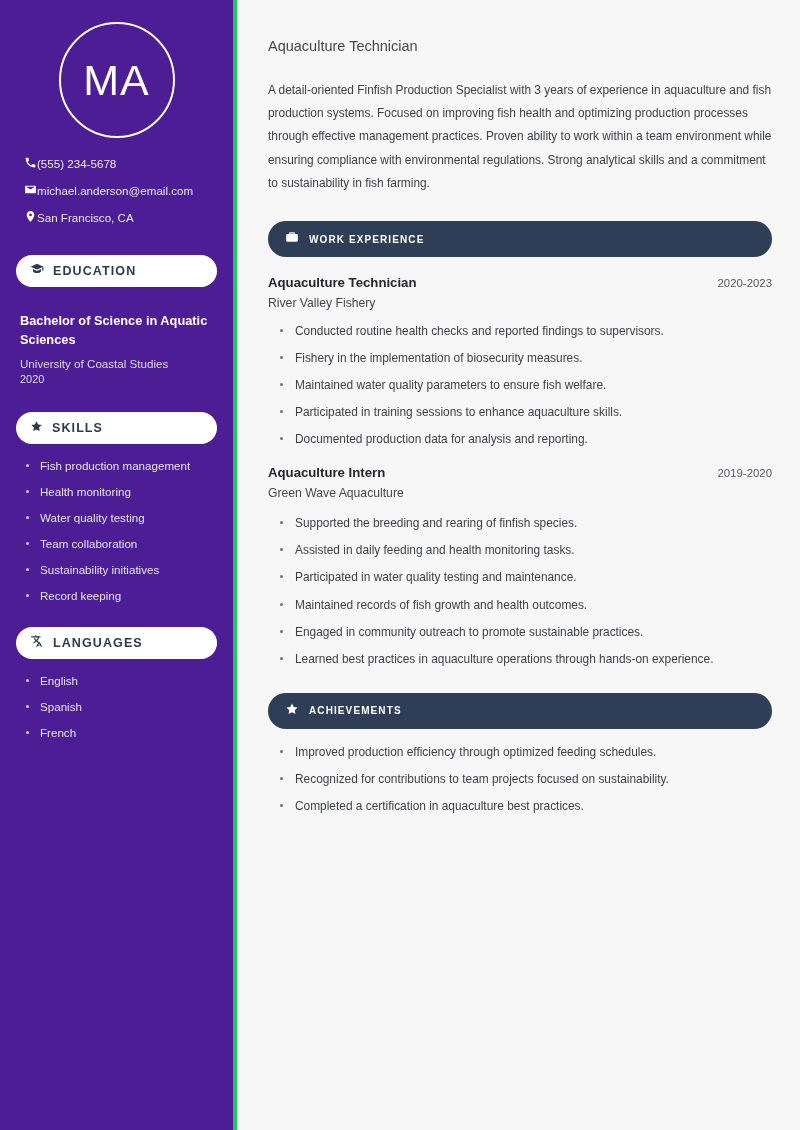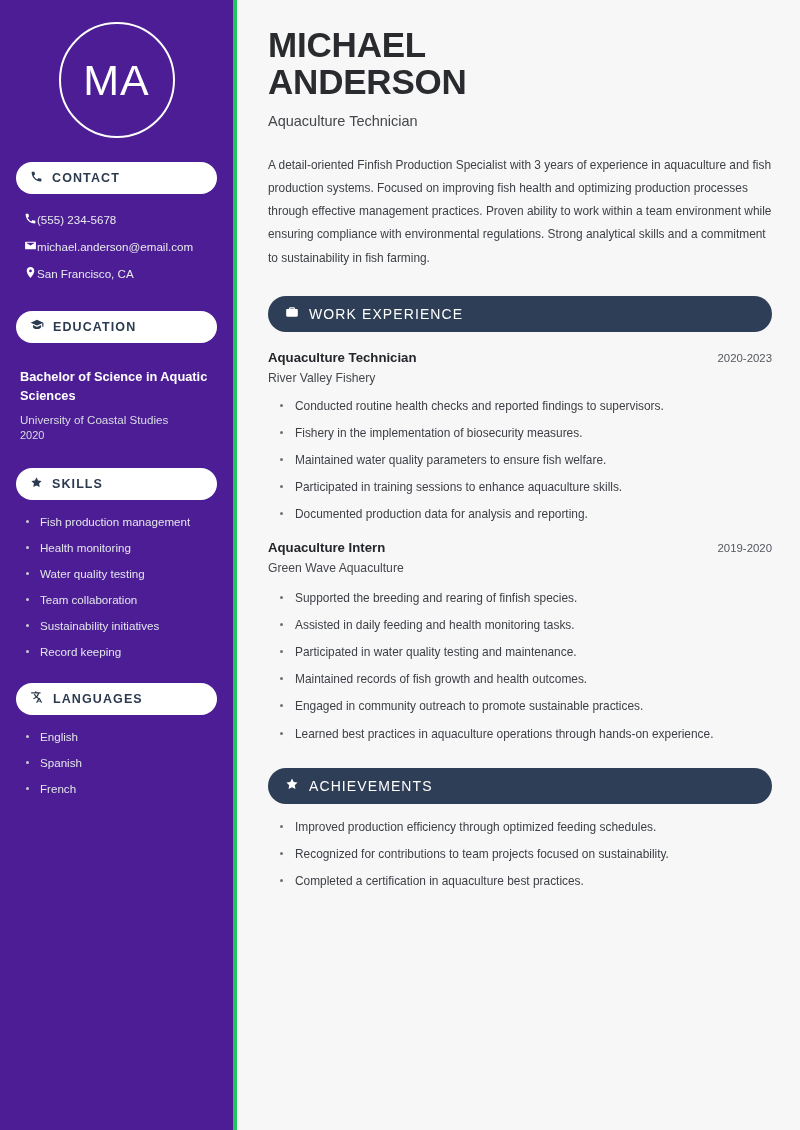--- a/index.html
+++ b/index.html
@@ -70,21 +70,21 @@
   .summary {
     margin-top:25px; font-size:11.9px; line-height:1.95; color:#3c3f45;
   }
 
   .sec-bar {
     background:#2e3e56; color:#ffffff;
     border-radius:999px; height:36px;
     display:flex; align-items:center; gap:10px;
     padding:0 17px; margin-top:26px;
   }
-  .sec-bar .sec-label { font-size:14px; font-weight:normal; letter-spacing:1.1px;text-align:center; }
+  .sec-bar .sec-label { font-size:10px; font-weight:bold; letter-spacing:1.1px;text-align:center; }
 
   .job { margin-top:18px; }
   .job-head { display:flex; justify-content:space-between; align-items:baseline; }
   .job-title { font-size:13.2px; font-weight:bold; color:#23262a; }
   .job-dates { font-size:11.4px; color:#54585f; white-space:nowrap; }
   .job-org { font-size:12.2px; color:#44474c; margin-top:6px; }
 
   ul.bullets { list-style:none; margin-top:13px; padding-left:12px; }
   ul.bullets li {
     position:relative; padding-left:15px;
@@ -103,28 +103,20 @@
 <div class="resume">
 
   <aside class="sidebar">
 
     <div class="monogram-wrap">
       <div class="monogram">
         <span>MA</span>
       </div>
     </div>
 
-    <div class="pill">
-      <span>
-        <svg width="13" height="13" viewBox="0 0 24 24" fill="#2c3a4f">
-          <path d="M6.6 10.8c1.4 2.8 3.8 5.1 6.6 6.6l2.2-2.2c.3-.3.7-.4 1-.2 1.2.4 2.4.6 3.6.6.6 0 1 .4 1 1V20c0 .6-.4 1-1 1C10.6 21 3 13.4 3 4c0-.6.4-1 1-1h3.5c.6 0 1 .4 1 1 0 1.3.2 2.5.6 3.6.1.3 0 .7-.2 1l-2.3 2.2z"></path>
-        </svg>
-      </span>
-      <span class="pill-label">CONTACT</span>
-    </div>
 
     <div class="contact-list">
       <div class="contact-row">
         <span>
           <svg width="13" height="13" viewBox="0 0 24 24" fill="#ffffff">
             <path d="M6.6 10.8c1.4 2.8 3.8 5.1 6.6 6.6l2.2-2.2c.3-.3.7-.4 1-.2 1.2.4 2.4.6 3.6.6.6 0 1 .4 1 1V20c0 .6-.4 1-1 1C10.6 21 3 13.4 3 4c0-.6.4-1 1-1h3.5c.6 0 1 .4 1 1 0 1.3.2 2.5.6 3.6.1.3 0 .7-.2 1l-2.3 2.2z"></path>
           </svg>
         </span>
         <span>(555) 234-5678</span>
       </div>
@@ -193,24 +185,20 @@
     <ul class="side-list">
       <li>English</li>
       <li>Spanish</li>
       <li>French</li>
     </ul>
 
   </aside>
 
   <main class="main">
 
-    <h1 class="name">
-      <span>MICHAEL</span><br>
-      <span>ANDERSON</span>
-    </h1>
     <div class="role">Aquaculture Technician</div>
 
     <p class="summary">A detail-oriented Finfish Production Specialist with 3 years of experience in aquaculture and fish production systems. Focused on improving fish health and optimizing production processes through effective management practices. Proven ability to work within a team environment while ensuring compliance with environmental regulations. Strong analytical skills and a commitment to sustainability in fish farming.</p>
 
     <div class="sec-bar">
       <span>
         <svg width="14" height="14" viewBox="0 0 24 24" fill="#ffffff">
           <path d="M9 4h6c1.1 0 2 .9 2 2v1h3c1.1 0 2 .9 2 2v9c0 1.1-.9 2-2 2H4c-1.1 0-2-.9-2-2V9c0-1.1.9-2 2-2h3V6c0-1.1.9-2 2-2zm0 3h6V6H9v1z"></path>
         </svg>
       </span>

